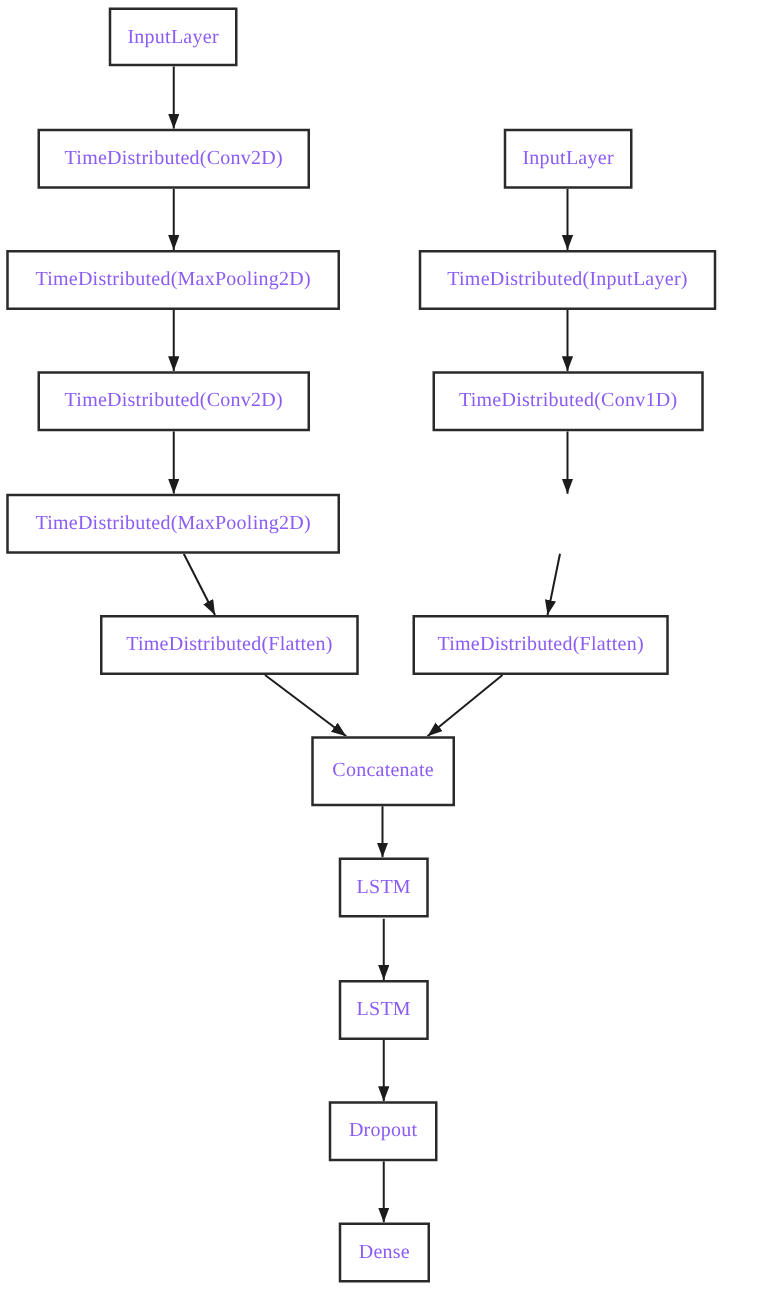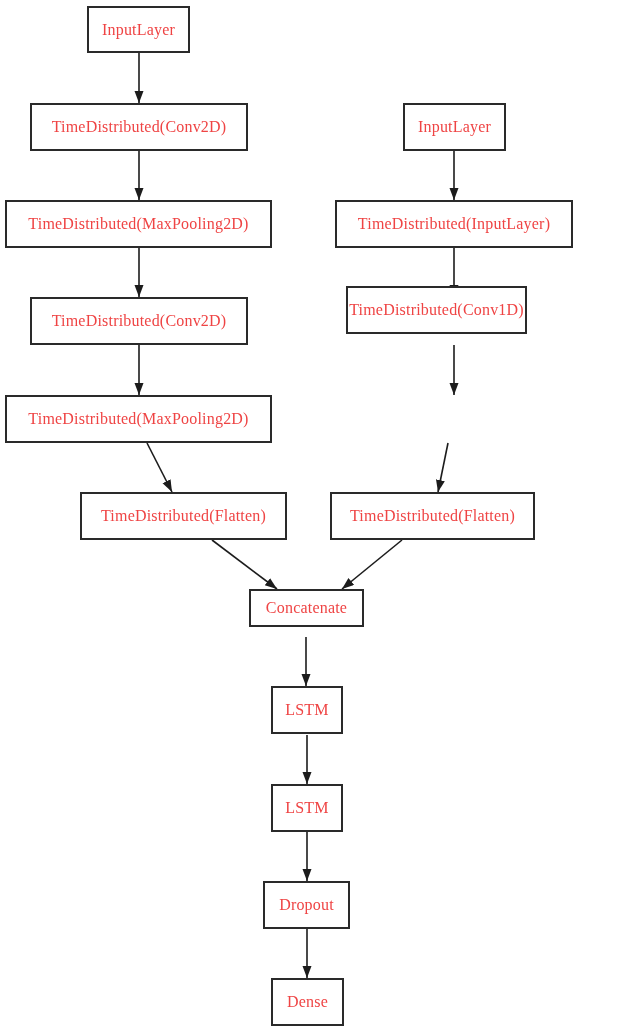--- a/index.html
+++ b/index.html
@@ -21,21 +21,21 @@
     top: 0;
     width: 618px;
     height: 1033px;
     pointer-events: none;
   }
   .node {
     position: absolute;
     box-sizing: border-box;
     border: 2px solid #2a2a2a;
     background: #ffffff;
-    color: #ef4444;
+    color: #8b5cf6;
     display: flex;
     align-items: center;
     justify-content: center;
     font-size: 16px;
     letter-spacing: 0.2px;
     white-space: nowrap;
     text-align: center;
   }
 </style>
 </head>
@@ -70,22 +70,22 @@
 
   <div class="node" style="left:87px;  top:6px;   width:103px; height:47px">InputLayer</div>
   <div class="node" style="left:30px;  top:103px; width:218px; height:48px">TimeDistributed(Conv2D)</div>
   <div class="node" style="left:5px;   top:200px; width:267px; height:48px">TimeDistributed(MaxPooling2D)</div>
   <div class="node" style="left:30px;  top:297px; width:218px; height:48px">TimeDistributed(Conv2D)</div>
   <div class="node" style="left:5px;   top:395px; width:267px; height:48px">TimeDistributed(MaxPooling2D)</div>
   <div class="node" style="left:80px;  top:492px; width:207px; height:48px">TimeDistributed(Flatten)</div>
 
   <div class="node" style="left:403px; top:103px; width:103px; height:48px">InputLayer</div>
   <div class="node" style="left:335px; top:200px; width:238px; height:48px">TimeDistributed(InputLayer)</div>
-  <div class="node" style="left:346px; top:286px; width:181px; height:48px">TimeDistributed(Conv1D)</div>
+  <div class="node" style="left:346px; top:297px; width:217px; height:48px">TimeDistributed(Conv1D)</div>
   <div class="node" style="left:330px; top:492px; width:205px; height:48px">TimeDistributed(Flatten)</div>
 
-  <div class="node" style="left:249px; top:589px; width:115px; height:38px">Concatenate</div>
+  <div class="node" style="left:249px; top:589px; width:115px; height:56px">Concatenate</div>
   <div class="node" style="left:271px; top:686px; width:72px;  height:48px">LSTM</div>
   <div class="node" style="left:271px; top:784px; width:72px;  height:48px">LSTM</div>
   <div class="node" style="left:271px; top:978px; width:73px;  height:48px">Dense</div>
   <div class="node" style="left:263px; top:881px; width:87px;  height:48px">Dropout</div>
 
 </div>
 
 </body></html>

